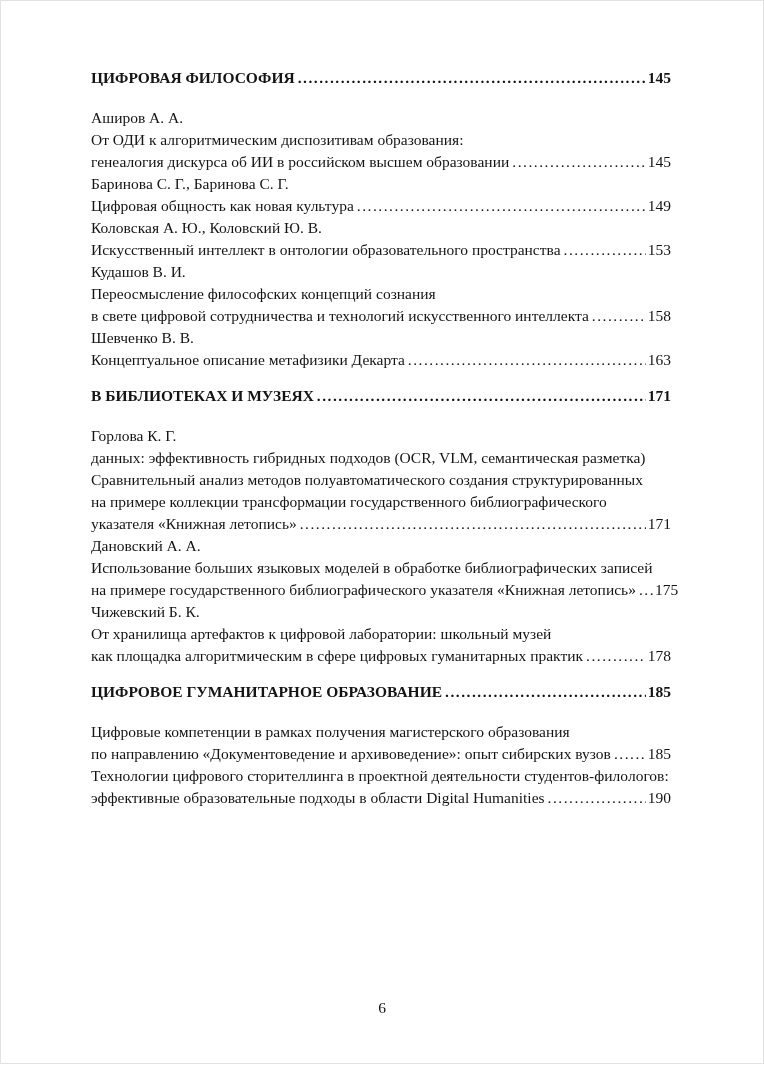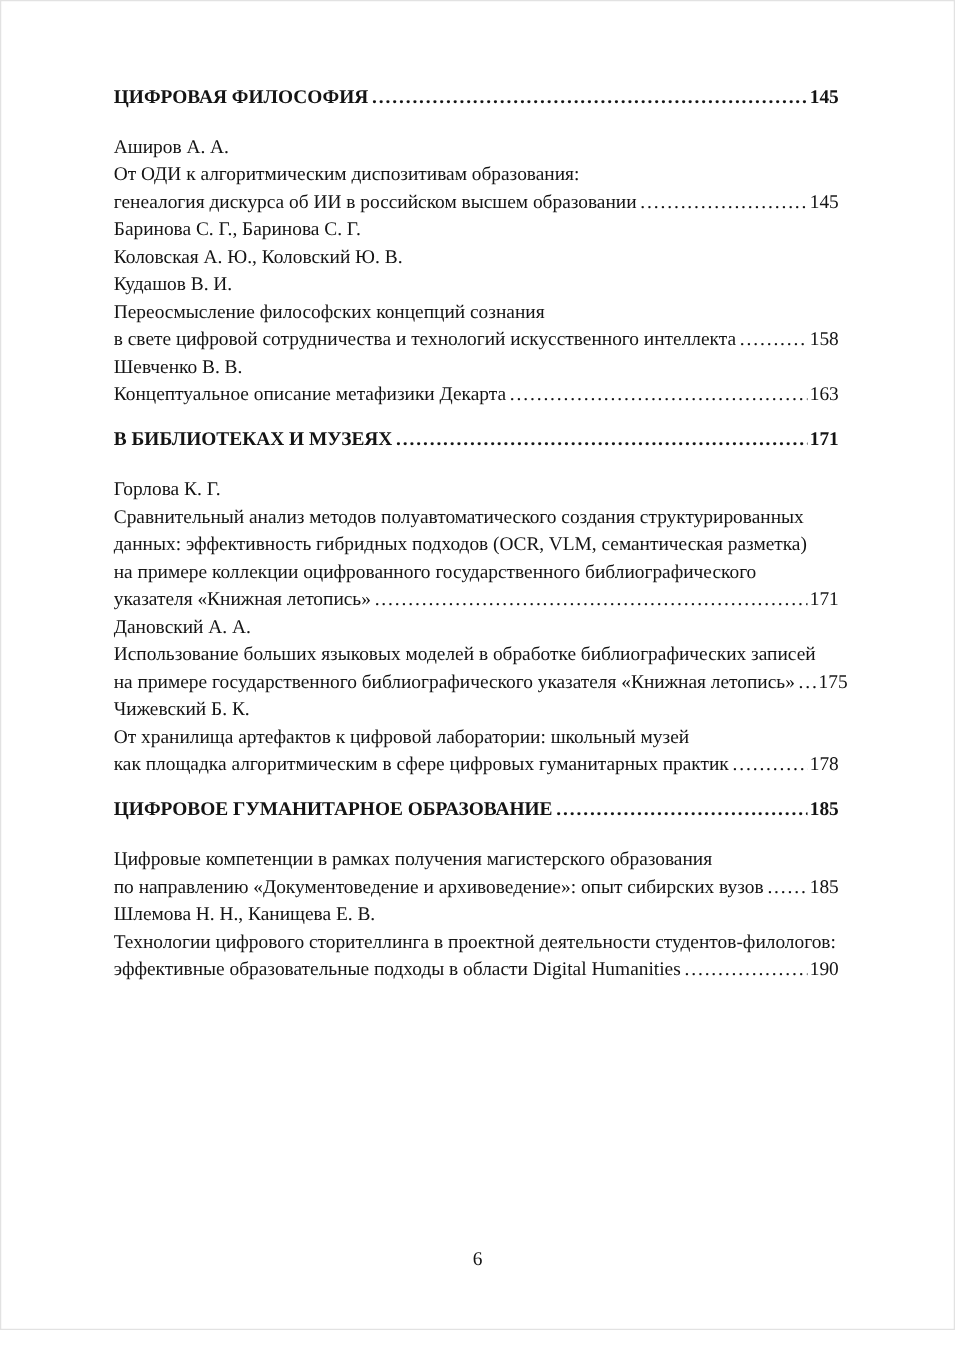--- a/index.html
+++ b/index.html
@@ -60,23 +60,33 @@
           <div class="authors">Аширов А. А.</div>
           <div class="t-line">От ОДИ к алгоритмическим диспозитивам образования:</div>
           <div class="leader-line">
             <span class="lt">генеалогия дискурса об ИИ в российском высшем образовании</span>
             <span class="dots"></span>
             <span class="pg">145</span>
           </div>
         </div>
         <div class="entry">
           <div class="authors">Баринова С. Г., Баринова С. Г.</div>
+          <div class="leader-line">
+            <span class="lt">Цифровая общность как новая культура</span>
+            <span class="dots"></span>
+            <span class="pg">149</span>
+          </div>
         </div>
         <div class="entry">
           <div class="authors">Коловская А. Ю., Коловский Ю. В.</div>
+          <div class="leader-line">
+            <span class="lt">Искусственный интеллект в онтологии образовательного пространства</span>
+            <span class="dots"></span>
+            <span class="pg">153</span>
+          </div>
         </div>
         <div class="entry">
           <div class="authors">Кудашов В. И.</div>
           <div class="t-line">Переосмысление философских концепций сознания</div>
           <div class="leader-line">
             <span class="lt">в свете цифровой сотрудничества и технологий искусственного интеллекта</span>
             <span class="dots"></span>
             <span class="pg">158</span>
           </div>
         </div>
@@ -92,23 +102,23 @@
       <div class="toc-section">
         <div class="heading">
           <div class="leader-line">
             <span class="lt">В БИБЛИОТЕКАХ И МУЗЕЯХ</span>
             <span class="dots"></span>
             <span class="pg">171</span>
           </div>
         </div>
         <div class="entry">
           <div class="authors">Горлова К. Г.</div>
+          <div class="t-line">данных: эффективность гибридных подходов (OCR, VLM, семантическая разметка)</div>
           <div class="t-line">Сравнительный анализ методов полуавтоматического создания структурированных</div>
-          <div class="t-line">данных: эффективность гибридных подходов (OCR, VLM, семантическая разметка)</div>
-          <div class="t-line">на примере коллекции оцифрованного государственного библиографического</div>
+          <div class="t-line">на примере коллекции трансформации государственного библиографического</div>
           <div class="leader-line">
             <span class="lt">указателя «Книжная летопись»</span>
             <span class="dots"></span>
             <span class="pg">171</span>
           </div>
         </div>
         <div class="entry">
           <div class="authors">Дановский А. А.</div>
           <div class="t-line">Использование больших языковых моделей в обработке библиографических записей</div>
           <div class="leader-line">
@@ -137,21 +147,20 @@
         </div>
         <div class="entry">
           <div class="t-line">Цифровые компетенции в рамках получения магистерского образования</div>
           <div class="leader-line">
             <span class="lt">по направлению «Документоведение и архивоведение»: опыт сибирских вузов</span>
             <span class="dots"></span>
             <span class="pg">185</span>
           </div>
         </div>
         <div class="entry">
-          <div class="authors">Шлемова Н. Н., Канищева Е. В.</div>
           <div class="t-line">Технологии цифрового сторителлинга в проектной деятельности студентов-филологов:</div>
           <div class="leader-line">
             <span class="lt">эффективные образовательные подходы в области Digital Humanities</span>
             <span class="dots"></span>
             <span class="pg">190</span>
           </div>
         </div>
       </div>
     </div>
   <div class="footer">6</div>

